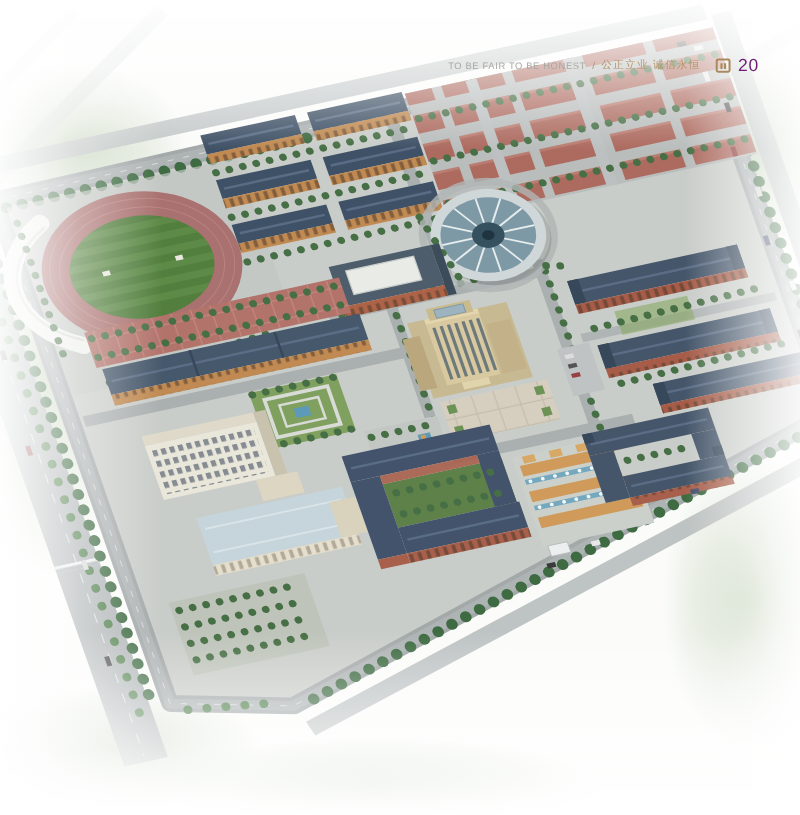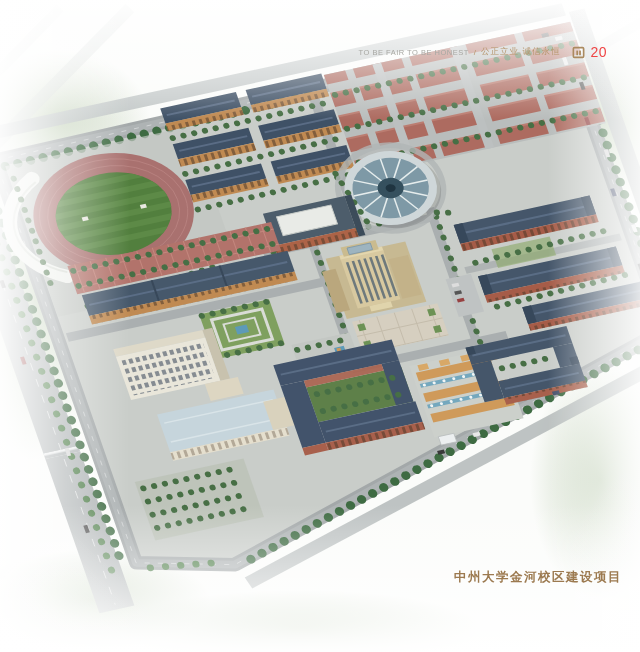--- a/index.html
+++ b/index.html
@@ -4,21 +4,21 @@
 <style>
   html,body{margin:0;padding:0;background:#ffffff;}
   .canvas{position:relative;width:640px;height:652px;background:#fdfdfc;overflow:hidden;
           font-family:"Liberation Sans",sans-serif;}
   .scene{position:absolute;top:0;left:0;}
   .header{position:absolute;top:44px;right:33px;display:flex;align-items:center;gap:5px;}
   .sl-en{font-size:7.5px;color:#a8a8a3;letter-spacing:.5px;white-space:nowrap;}
   .sl-sep{font-size:8px;color:#b5946a;}
   .sl-cn{font-size:8.5px;color:#b5946a;font-weight:normal;letter-spacing:1px;white-space:nowrap;}
   .logo{margin-left:7px;line-height:0;}
-  .pg{font-size:14px;color:#ef4444;letter-spacing:.5px;}
+  .pg{font-size:14px;color:#701a75;letter-spacing:.5px;}
   .caption{position:absolute;top:569px;left:454px;font-size:12.5px;font-weight:bold;
            color:#9c7a50;letter-spacing:1.5px;white-space:nowrap;}
   .tr{fill:none;stroke:#3e6b42;stroke-width:9;stroke-linecap:round;stroke-dasharray:0.1 13;}
   .tr2{fill:none;stroke:#4f7f4a;stroke-width:7;stroke-linecap:round;stroke-dasharray:0.1 15;}
   .trS{fill:none;stroke:#476f45;stroke-width:6;stroke-linecap:round;stroke-dasharray:0.1 11;}
   .rib{stroke:#e6eded;stroke-width:1.5;}
   .ridge{stroke:#5d7089;stroke-width:2;opacity:.9;}
 </style>
 </head>
 <body>
@@ -448,15 +448,14 @@
   <span class="logo">
     <svg width="13" height="13" viewBox="0 0 24 24">
       <rect x="2.5" y="3" width="19" height="18" rx="2" fill="none" stroke="#ab8a5f" stroke-width="3"></rect>
       <rect x="8" y="8.5" width="3.2" height="8.5" fill="#ab8a5f"></rect>
       <rect x="13.2" y="8.5" width="3.2" height="8.5" fill="#ab8a5f"></rect>
     </svg>
   </span>
   <span class="pg">20</span>
 </div>
 
-<div class="caption">中州大学金河校区建设项目</div>
 
 </div>
 
 </body></html>

